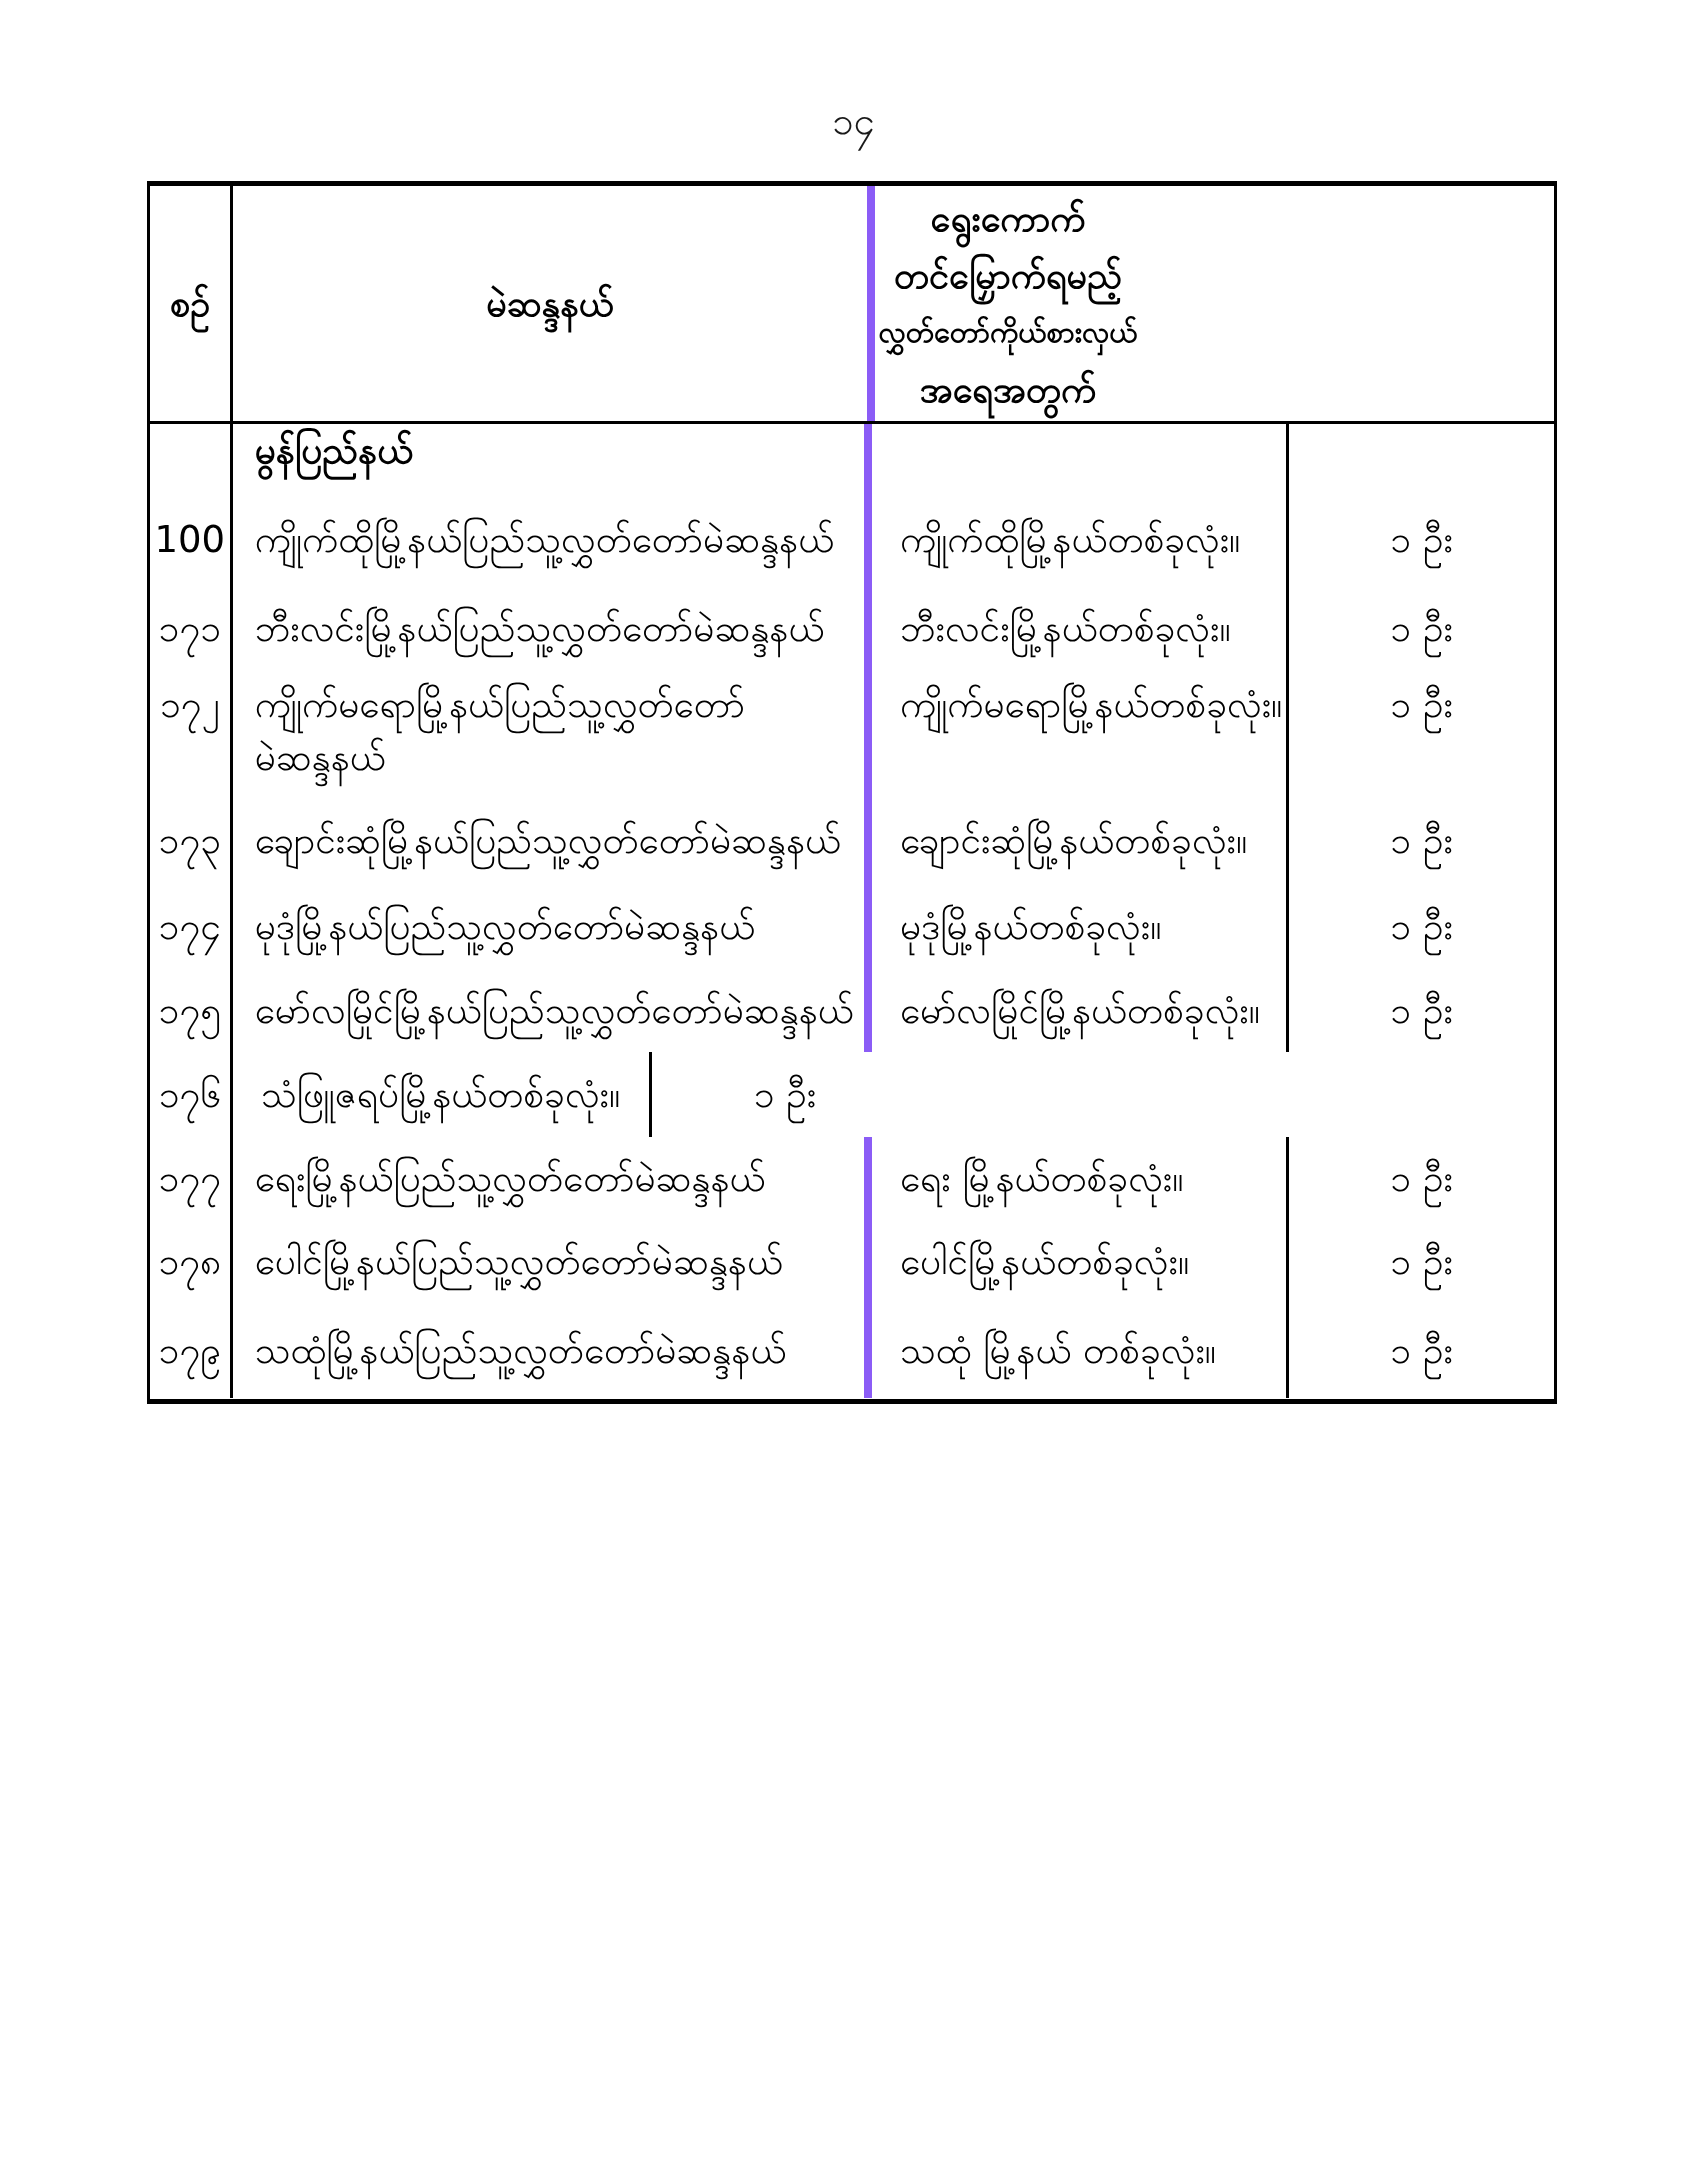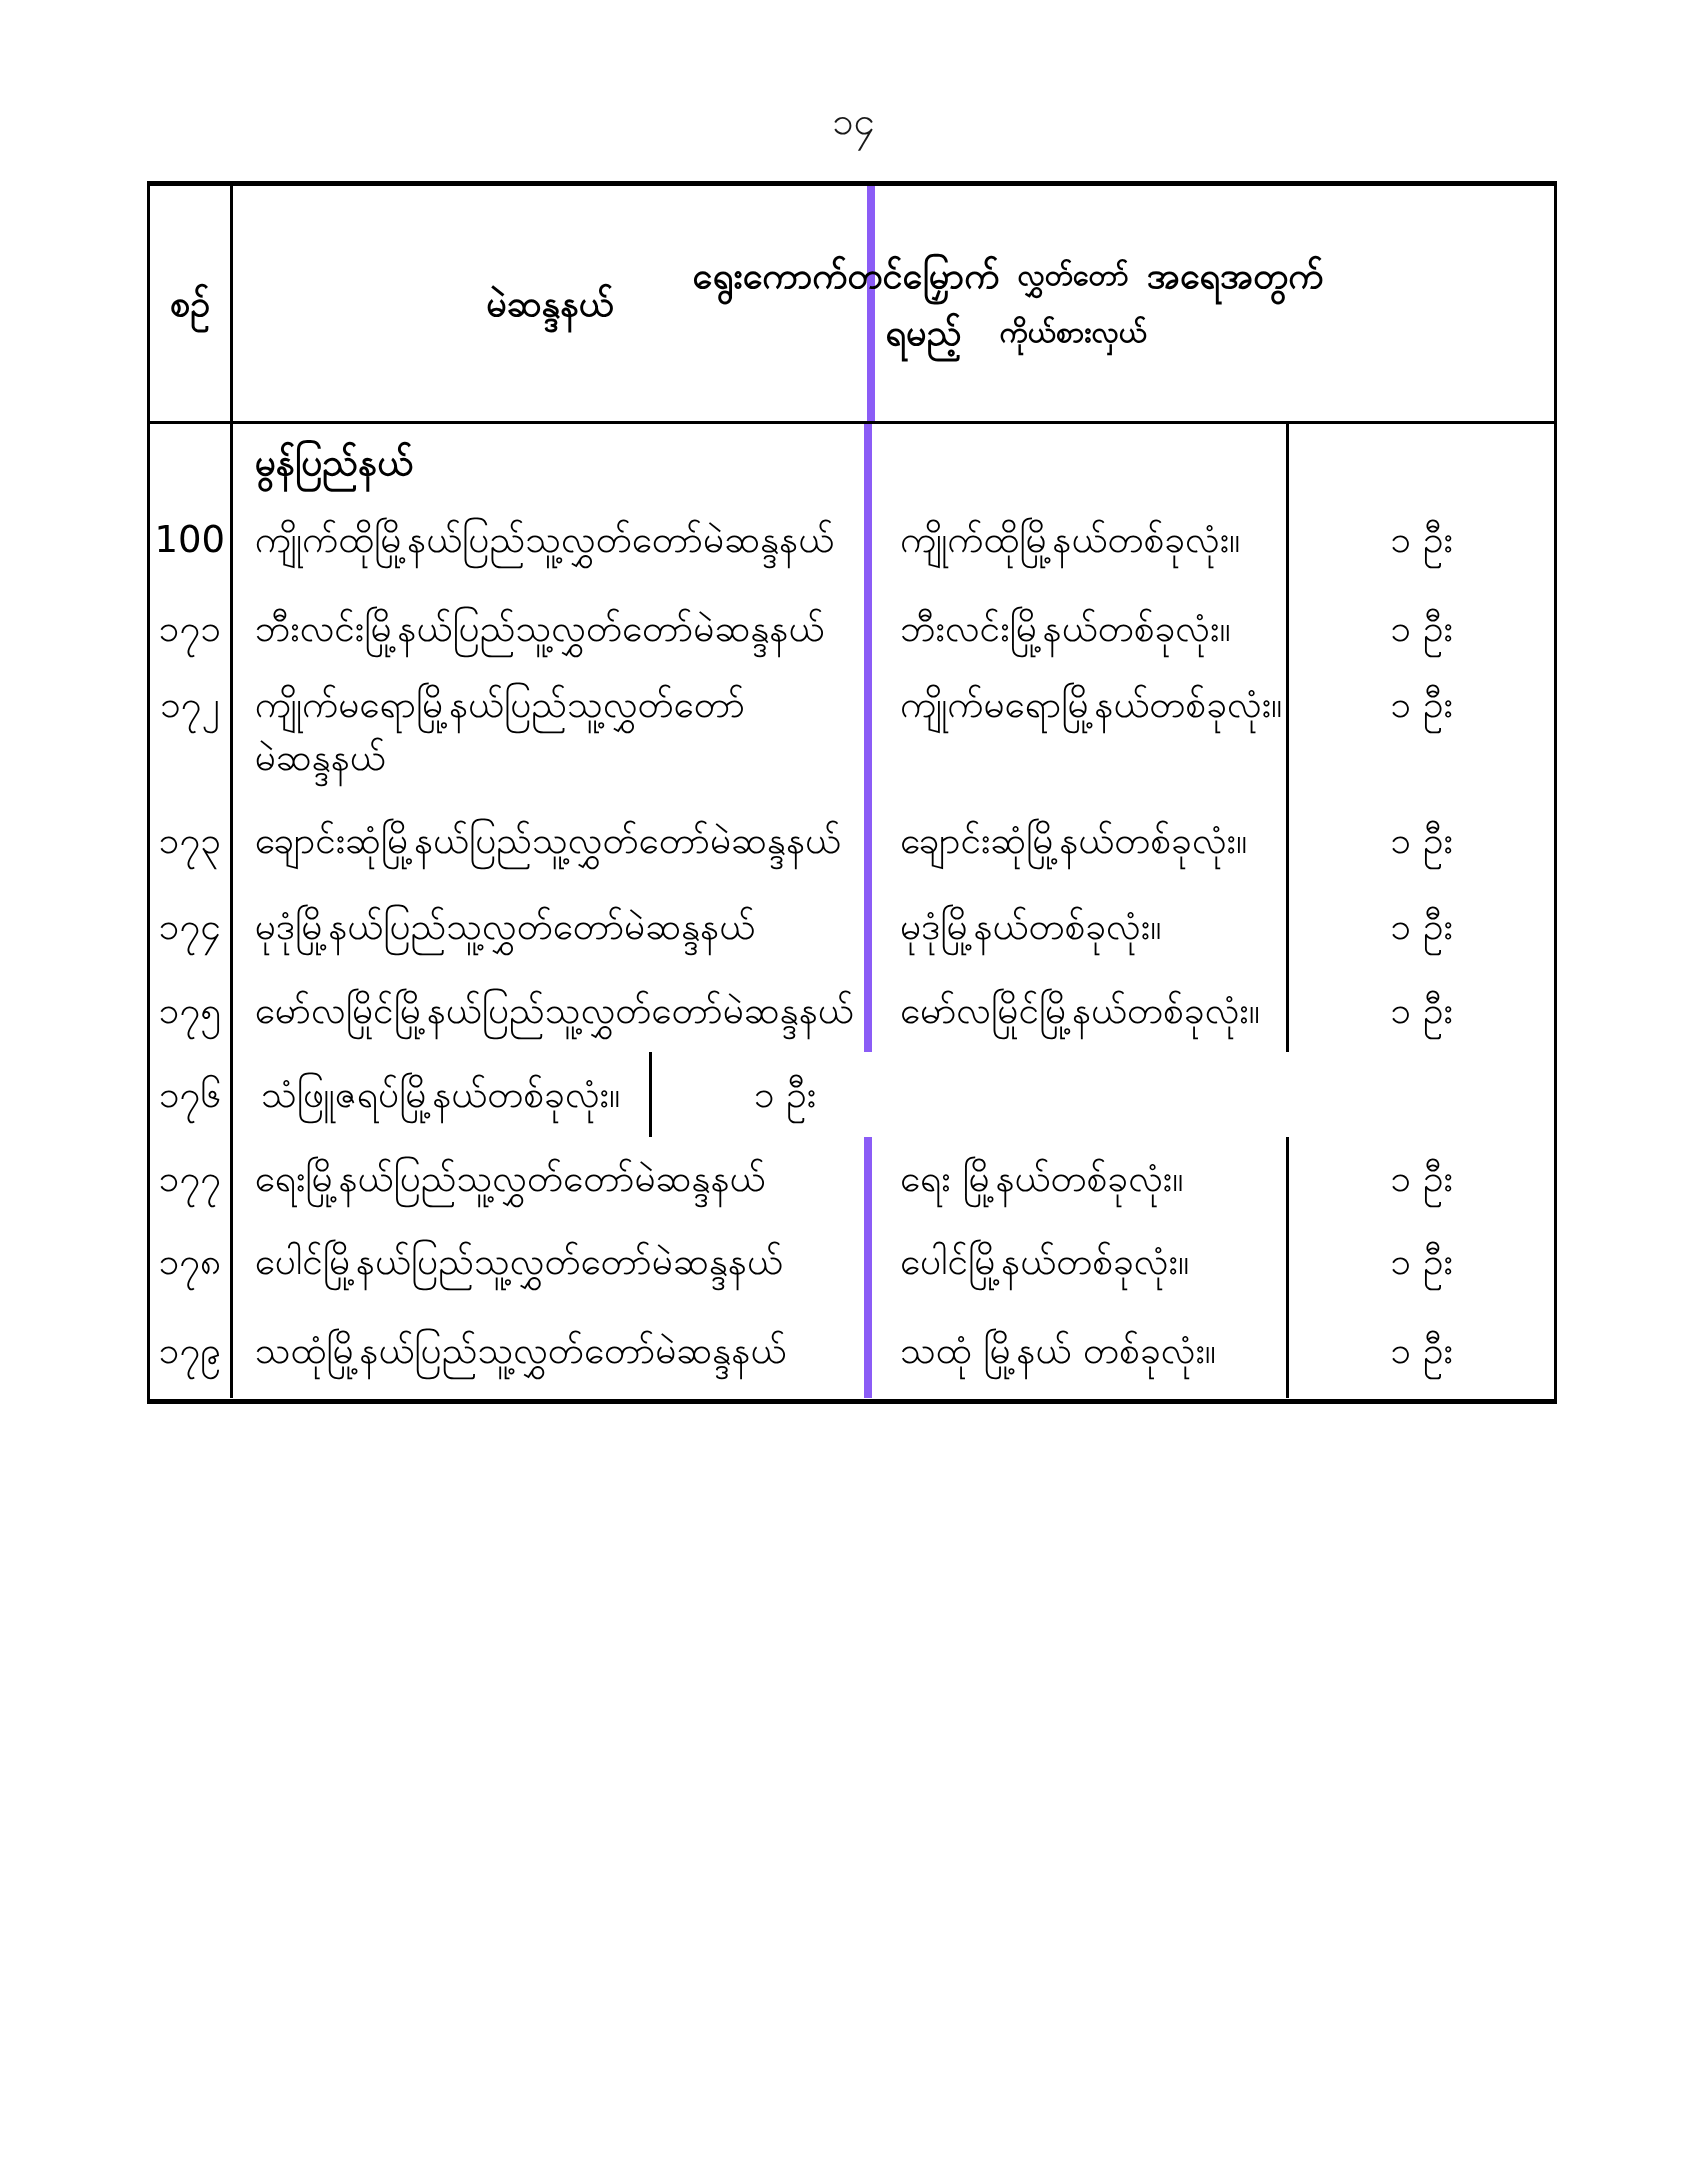--- a/index.html
+++ b/index.html
@@ -48,25 +48,25 @@
     align-items: center;
     font-size: 37px;
     line-height: 53px;
   }
   .c1 { width: 83px;  border-right: 3px solid #000; justify-content: center; text-align: center; }
   .c2 { width: 642px; border-right: 8px solid #8b5cf6; padding-left: 22px; }
   .c3 { width: 419px; border-right: 3px solid #000; padding-left: 28px; }
   .c4 { width: 266px; justify-content: center; text-align: center; }
   .thead .cell { font-size: 36px; }
   .thead .c2, .thead .c3 { justify-content: center; padding-left: 0; text-align: center; }
-  .hstack { display: flex; flex-direction: row; justify-content: center; width: 100%; }
+  .hstack { display: flex; flex-direction: column; justify-content: center; width: 100%; }
   .hline { line-height: 55px; text-align: center; }
   .thead .c4 .hline { line-height: 57px; }
   .hline.small { font-size: 29px; }
-  .section-row .c2 { font-weight: bold; align-items: flex-start; padding-top: 12px; }
+  .section-row .c2 { font-weight: bold; align-items: flex-start; padding-top: 0; }
   .row-top .cell { align-items: flex-start; padding-top: 8px; }
   .prewrap { white-space: pre-line; }
 </style>
 </head>
 <body>
 
 <div class="page">
 
   <div class="page-number">၁၄</div>
 

